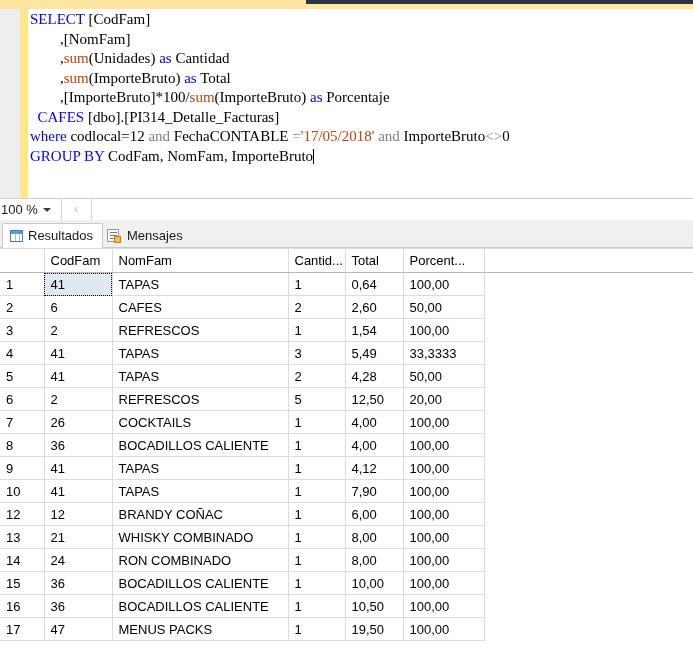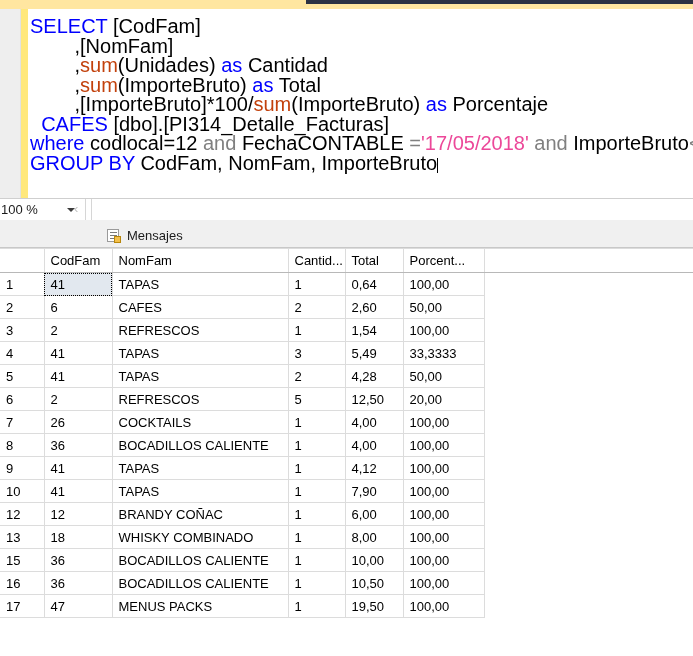--- a/index.html
+++ b/index.html
@@ -48,31 +48,31 @@
   }
   #editor-change-bar {
     position: absolute;
     left: 21px; top: 0;
     width: 7px; height: 189px;
     background: #ffe87c;
   }
   #code {
     position: absolute;
     left: 30px;
-    top: 8px;
+    top: 1px;
     right: 0;
-    font-family: Liberation Sans, sans-serif;
-    font-size: 20px;
+    font-family: Liberation Serif, serif;
+    font-size: 15px;
     line-height: 19.5px;
     white-space: pre;
     color: #000000;
   }
   .kw   { color: #0000ff; }
   .fn   { color: #c2410c; }
-  .str  { color: #ec4899; }
+  .str  { color: #c2410c; }
   .gray { color: #808080; }
   .num  { color: #000000; }
   .op   { color: #808080; }
   #caret {
     display: inline-block;
     width: 1px;
     height: 15px;
     background: #000000;
     vertical-align: -3px;
   }
@@ -82,21 +82,21 @@
     position: relative;
     width: 693px;
     height: 22px;
     background: #ffffff;
     border-top: 1px solid #cfcfcf;
     box-sizing: border-box;
   }
   #zoom-combo {
     position: absolute;
     left: 0; top: 0;
-    width: 86px; height: 21px;
+    width: 62px; height: 21px;
     display: flex;
     align-items: center;
     border-right: 1px solid #d6d6d6;
     box-sizing: border-box;
   }
   #zoom-value {
     font-size: 13px;
     color: #1b1b1b;
     padding-left: 1px;
   }
@@ -290,20 +290,24 @@
 <div id="zoom-bar">
   <div id="zoom-combo">
     <span id="zoom-value">100 %</span>
     <span id="zoom-arrow"></span>
   </div>
   <div id="zoom-nav-left">‹</div>
   <div id="zoom-sep"></div>
 </div>
 
 <div id="tab-strip">
+  <div class="res-tab active" id="tab-resultados">
+    <span class="grid-icon"></span>
+    <span>Resultados</span>
+  </div>
   <div class="res-tab" id="tab-mensajes">
     <span class="msg-icon"></span>
     <span>Mensajes</span>
   </div>
 </div>
 
 <div id="results-area">
   <div id="grid-right-filler"></div>
   <div id="grid-right-header-line"></div>
   <table id="results-grid">
@@ -401,22 +405,30 @@
         <tr>
           <td class="col-rownum">12</td>
           <td class="col-codfam">12</td>
           <td class="col-nomfam">BRANDY COÑAC</td>
           <td class="col-cant">1</td>
           <td class="col-total">6,00</td>
           <td class="col-porc">100,00</td>
         </tr>
         <tr>
           <td class="col-rownum">13</td>
-          <td class="col-codfam">18</td>
+          <td class="col-codfam">21</td>
           <td class="col-nomfam">WHISKY COMBINADO</td>
+          <td class="col-cant">1</td>
+          <td class="col-total">8,00</td>
+          <td class="col-porc">100,00</td>
+        </tr>
+        <tr>
+          <td class="col-rownum">14</td>
+          <td class="col-codfam">24</td>
+          <td class="col-nomfam">RON COMBINADO</td>
           <td class="col-cant">1</td>
           <td class="col-total">8,00</td>
           <td class="col-porc">100,00</td>
         </tr>
         <tr>
           <td class="col-rownum">15</td>
           <td class="col-codfam">36</td>
           <td class="col-nomfam">BOCADILLOS CALIENTE</td>
           <td class="col-cant">1</td>
           <td class="col-total">10,00</td>

